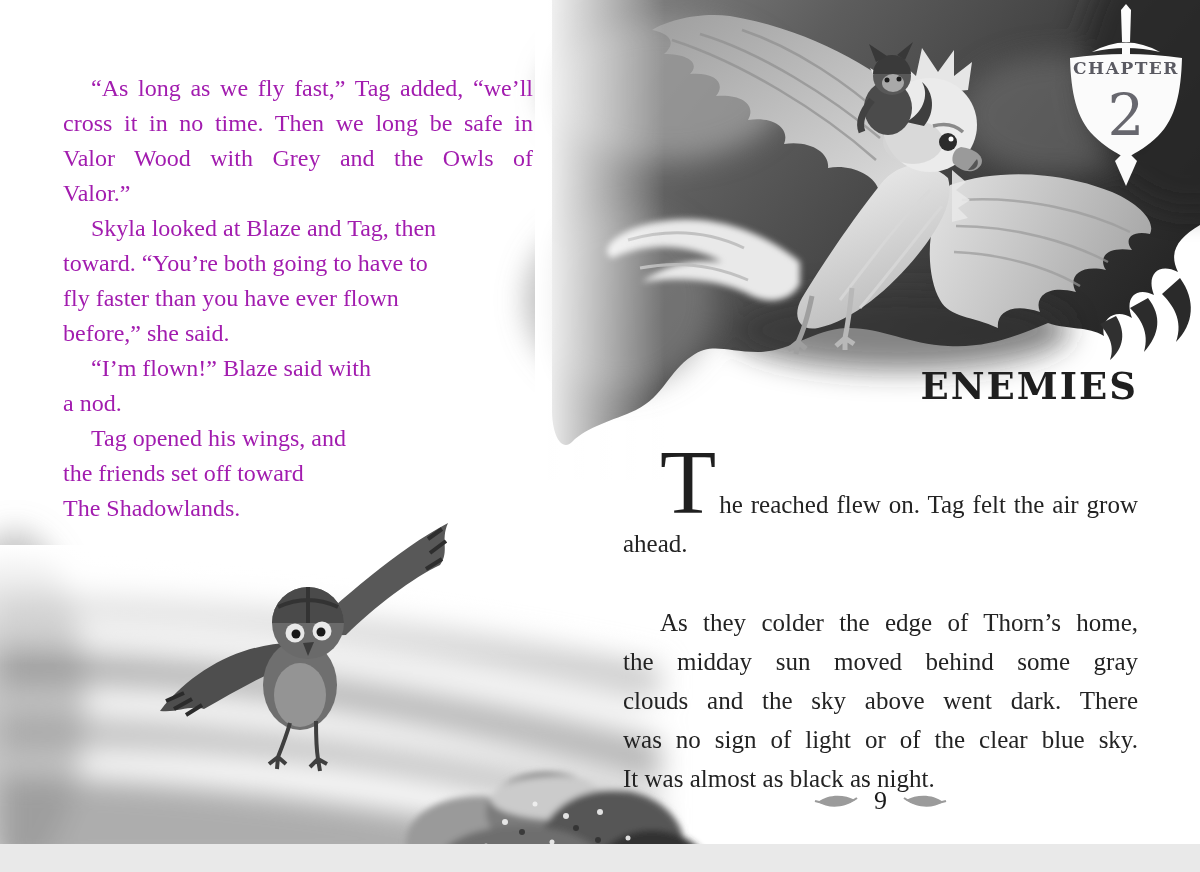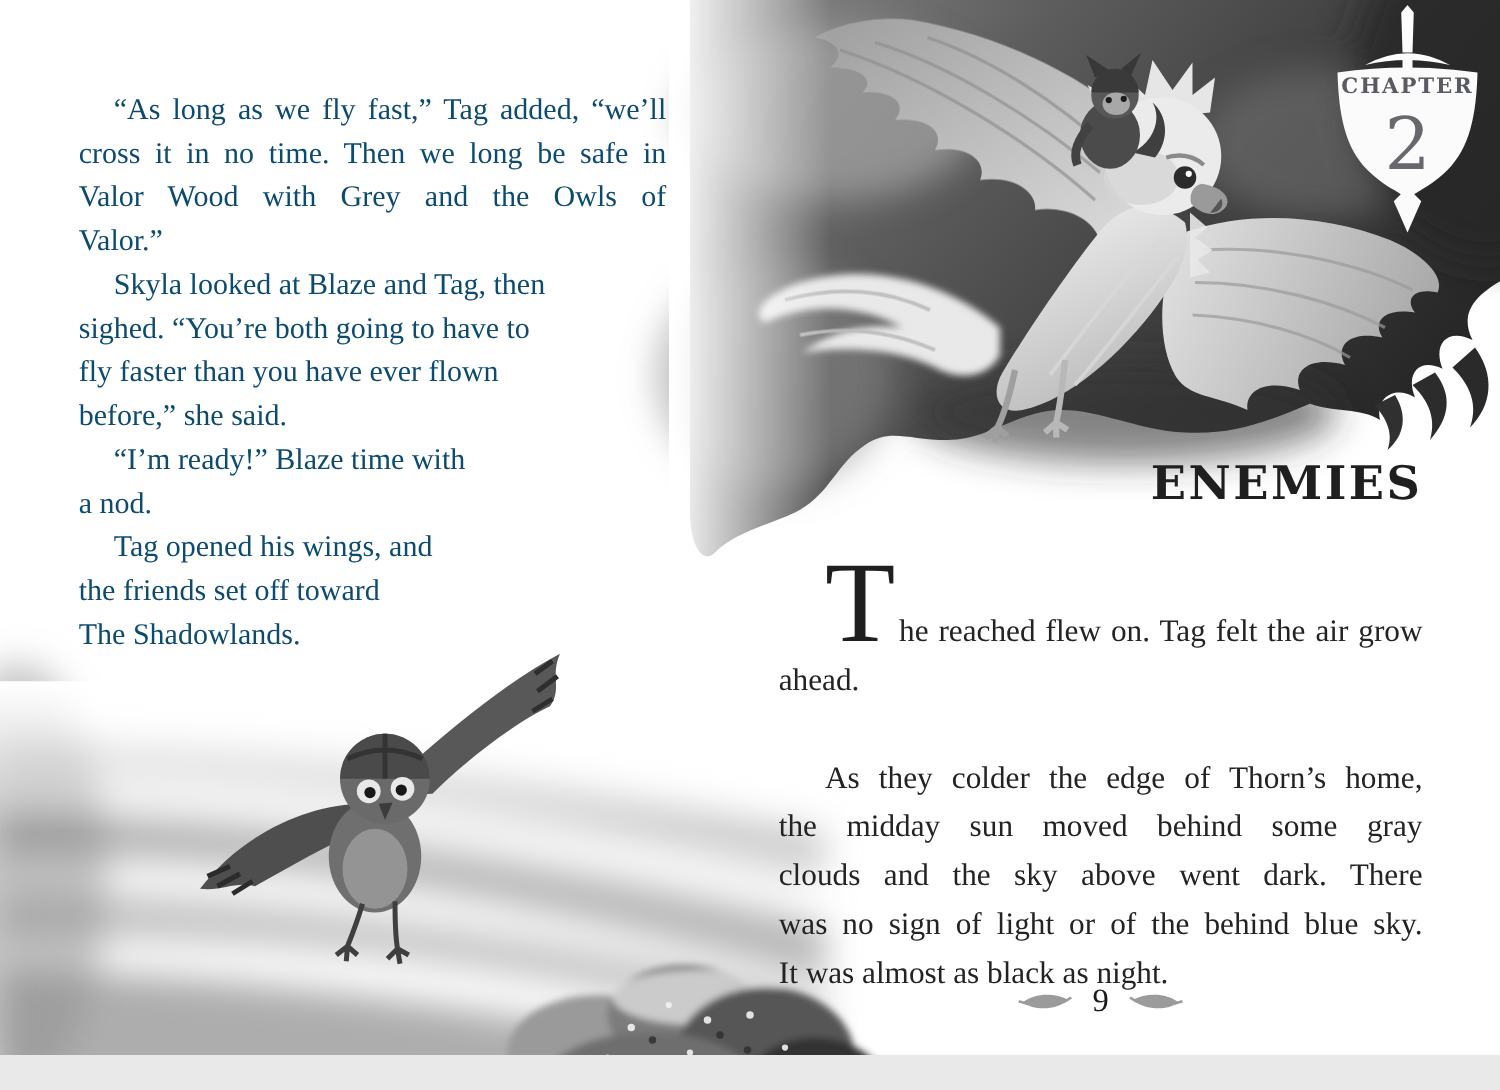--- a/index.html
+++ b/index.html
@@ -2,21 +2,21 @@
 <html><head>
 <meta charset="utf-8">
 <style>
   html,body{margin:0;padding:0;background:#e9e9e9;}
   .page{position:relative;width:1200px;height:844px;background:#ffffff;overflow:hidden;
         font-family:"Liberation Serif",serif;color:#262626;}
   .art{position:absolute;left:0;top:0;width:1200px;height:872px;z-index:0;}
 
   
   .ltext{position:absolute;left:63px;top:71px;width:470px;z-index:2;
-         font-size:24px;line-height:35px;color:#0c4a6e;}
+         font-size:24px;line-height:35px;color:#a21caf;}
   .rtext{position:absolute;left:623px;width:515px;z-index:2;
          font-size:25px;line-height:39px;color:#232323;}
   .p1{top:482px;}
   .p2{top:603px;}
   .ln{min-height:1em;}
   .j{text-align:justify;text-align-last:justify;}
   .ind{padding-left:28px;}
   .ind2{padding-left:37px;}
   .dcap{font-size:92px;line-height:0;margin-right:3px;color:#1f1f1f;}
 
@@ -243,42 +243,42 @@
 
     <rect x="535" y="0" width="130" height="480" fill="url(#gFadeL)"></rect>
   </svg>
 
   <div class="ltext">
     <div class="ln j ind">“As long as we fly fast,” Tag added, “we’ll</div>
     <div class="ln j">cross it in no time. Then we long be safe in</div>
     <div class="ln j">Valor Wood with Grey and the Owls of</div>
     <div class="ln">Valor.”</div>
     <div class="ln ind">Skyla looked at Blaze and Tag, then</div>
-    <div class="ln">sighed. “You’re both going to have to</div>
+    <div class="ln">toward. “You’re both going to have to</div>
     <div class="ln">fly faster than you have ever flown</div>
     <div class="ln">before,” she said.</div>
-    <div class="ln ind">“I’m ready!” Blaze time with</div>
+    <div class="ln ind">“I’m flown!” Blaze said with</div>
     <div class="ln">a nod.</div>
     <div class="ln ind">Tag opened his wings, and</div>
     <div class="ln">the friends set off toward</div>
     <div class="ln">The Shadowlands.</div>
   </div>
 
   <div class="title">ENEMIES</div>
 
   <div class="rtext p1">
     <div class="ln j ind2"><span class="dcap">T</span><span>he reached flew on. Tag felt the air grow</span></div>
     <div class="ln">ahead.</div>
   </div>
 
   <div class="rtext p2">
     <div class="ln j ind2">As they colder the edge of Thorn’s home,</div>
     <div class="ln j">the midday sun moved behind some gray</div>
     <div class="ln j">clouds and the sky above went dark. There</div>
-    <div class="ln j">was no sign of light or of the behind blue sky.</div>
+    <div class="ln j">was no sign of light or of the clear blue sky.</div>
     <div class="ln">It was almost as black as night.</div>
   </div>
 
   <div class="footer">
     <svg class="leaf" width="44" height="18" viewBox="0 0 44 18">
       <path d="M4,10 C14,2 30,2 41,8 C31,16 14,17 4,10 Z" fill="#9b9b9b"></path>
       <path d="M1,9 C16,14 34,13 43,6" stroke="#9b9b9b" stroke-width="2" fill="none"></path>
     </svg>
     <span class="pgnum">9</span>
     <svg class="leaf" width="44" height="18" viewBox="0 0 44 18" style="transform:scaleX(-1)">

